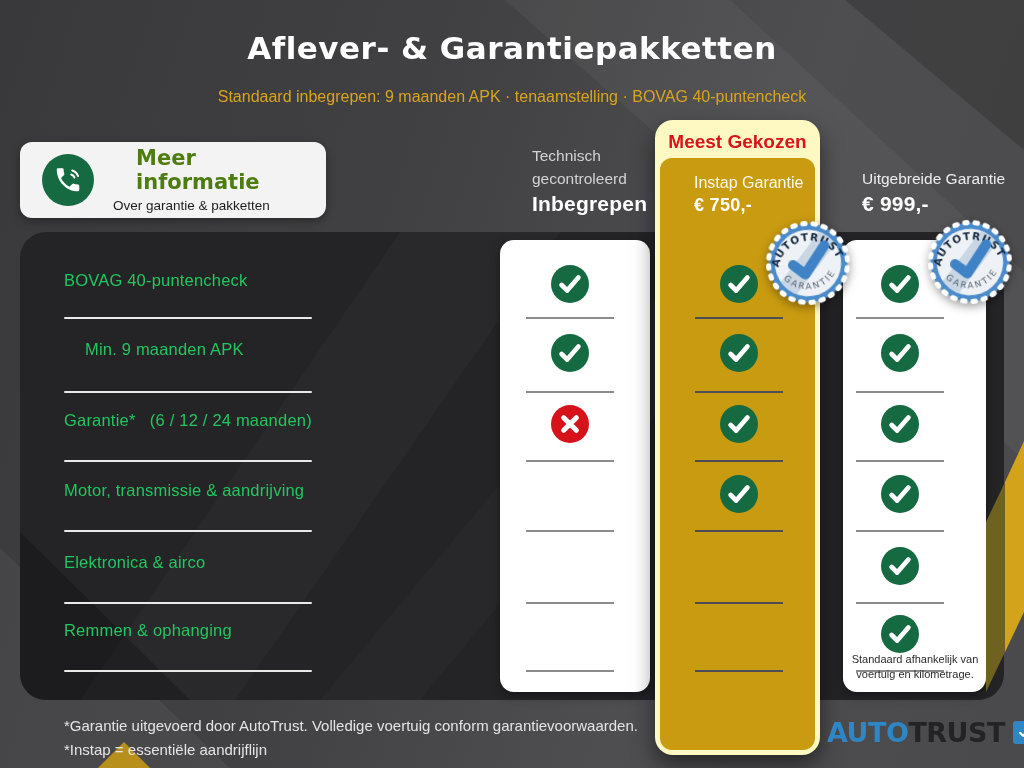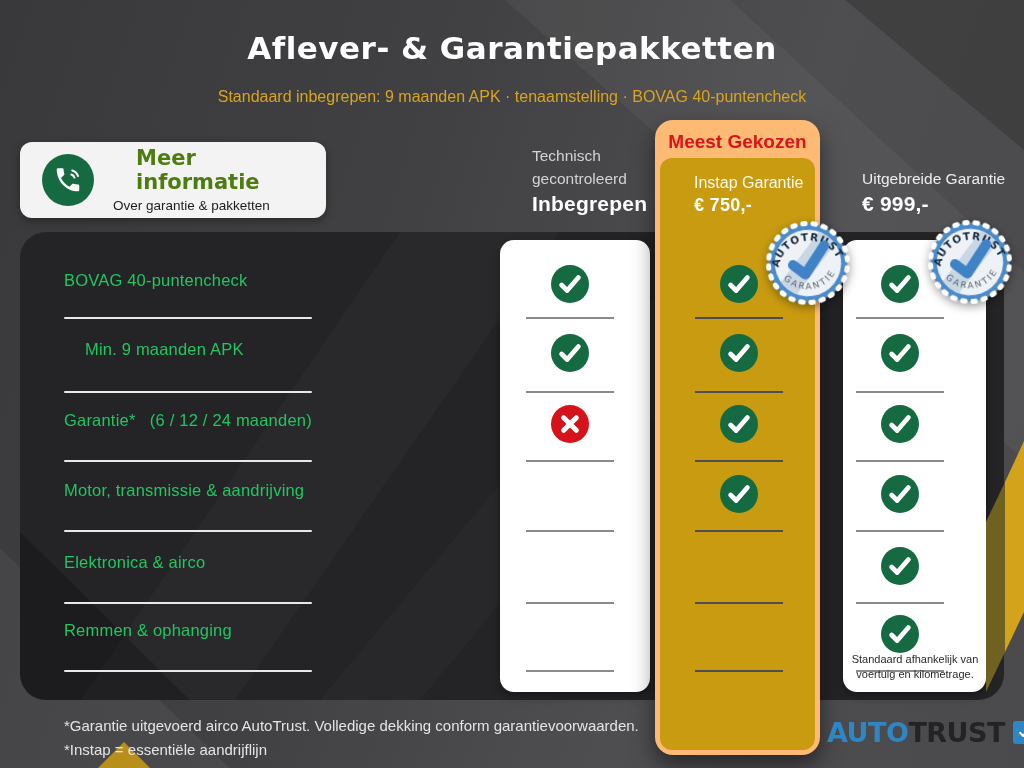--- a/index.html
+++ b/index.html
@@ -41,21 +41,21 @@
   .chev{position:absolute;inset:0;}
   .chev-a{background:rgba(255,255,255,.024);clip-path:polygon(60px 468px,380px 0,540px 0,215px 468px);}
   .chev-b{background:rgba(255,255,255,.018);clip-path:polygon(300px 468px,690px 0,790px 0,400px 468px);}
   .chev-c{background:rgba(0,0,0,.22);clip-path:polygon(0 300px,0 468px,170px 468px);}
   
   .col-panel{top:240px;height:452px;background:#ffffff;border-radius:14px;z-index:3;
     box-shadow:0 4px 10px rgba(0,0,0,.35);}
   .col-panel-1{left:500px;width:150px;}
   .col-panel-3{left:843px;width:143px;}
   
-  .gold-col{left:655px;top:120px;width:165px;height:635px;background:#fdba74;border-radius:18px;
+  .gold-col{left:655px;top:120px;width:165px;height:635px;background:#fef9c3;border-radius:18px;
     z-index:5;box-shadow:0 10px 22px rgba(0,0,0,.5);box-sizing:border-box;padding:5px;}
   .gold-band{height:33px;display:flex;align-items:center;justify-content:center;
     color:#d8141c;font-weight:bold;font-size:19px;}
   .gold-body{position:absolute;left:5px;right:5px;top:38px;bottom:5px;background:#c99b10;border-radius:12px;}
   .gold-header{padding:16px 0 0 34px;color:#fdf8ea;font-size:16px;}
   .gold-price{margin-top:3px;color:#ffffff;font-weight:bold;font-size:18px;letter-spacing:.3px;}
   
   .colhead{z-index:6;color:#d3d3d3;font-size:15.5px;line-height:23px;}
   .colhead .price{color:#ffffff;font-weight:bold;font-size:21px;margin-top:2px;letter-spacing:.2px;}
   .colhead-1{left:532px;top:144px;}
@@ -294,21 +294,21 @@
     </text>
     <path id="abB" d="M13 52 A38 38 0 0 0 87 52" fill="none"></path>
     <text font-family="DejaVu Sans, sans-serif" font-size="10.5" fill="#5c6673" letter-spacing="2.6">
       <textPath href="#abB" startOffset="50%" text-anchor="middle">GARANTIE</textPath>
     </text>
     <path d="M32 50 L45 63 L72 32" fill="none" stroke="#3f83c6" stroke-width="12" stroke-linecap="round" stroke-linejoin="round"></path>
   </svg>
   </div>
 
 <div class="abs footnotes">
-  <div>*Garantie uitgevoerd airco AutoTrust. Volledige dekking conform garantievoorwaarden.</div>
+  <div>*Garantie uitgevoerd door AutoTrust. Volledige voertuig conform garantievoorwaarden.</div>
   <div>*Instap = essentiële aandrijflijn</div>
 </div>
 
 <div class="abs logo">
   <span class="p1">AUTO</span>
     <span class="p2">TRUST</span>
   <span class="logo-check">
     <svg viewBox="0 0 24 24" width="15" height="15">
         <path d="M5 12.5l5 5 9-11" fill="none" stroke="#ffffff" stroke-width="3.4" stroke-linecap="round" stroke-linejoin="round"></path>
       </svg>

